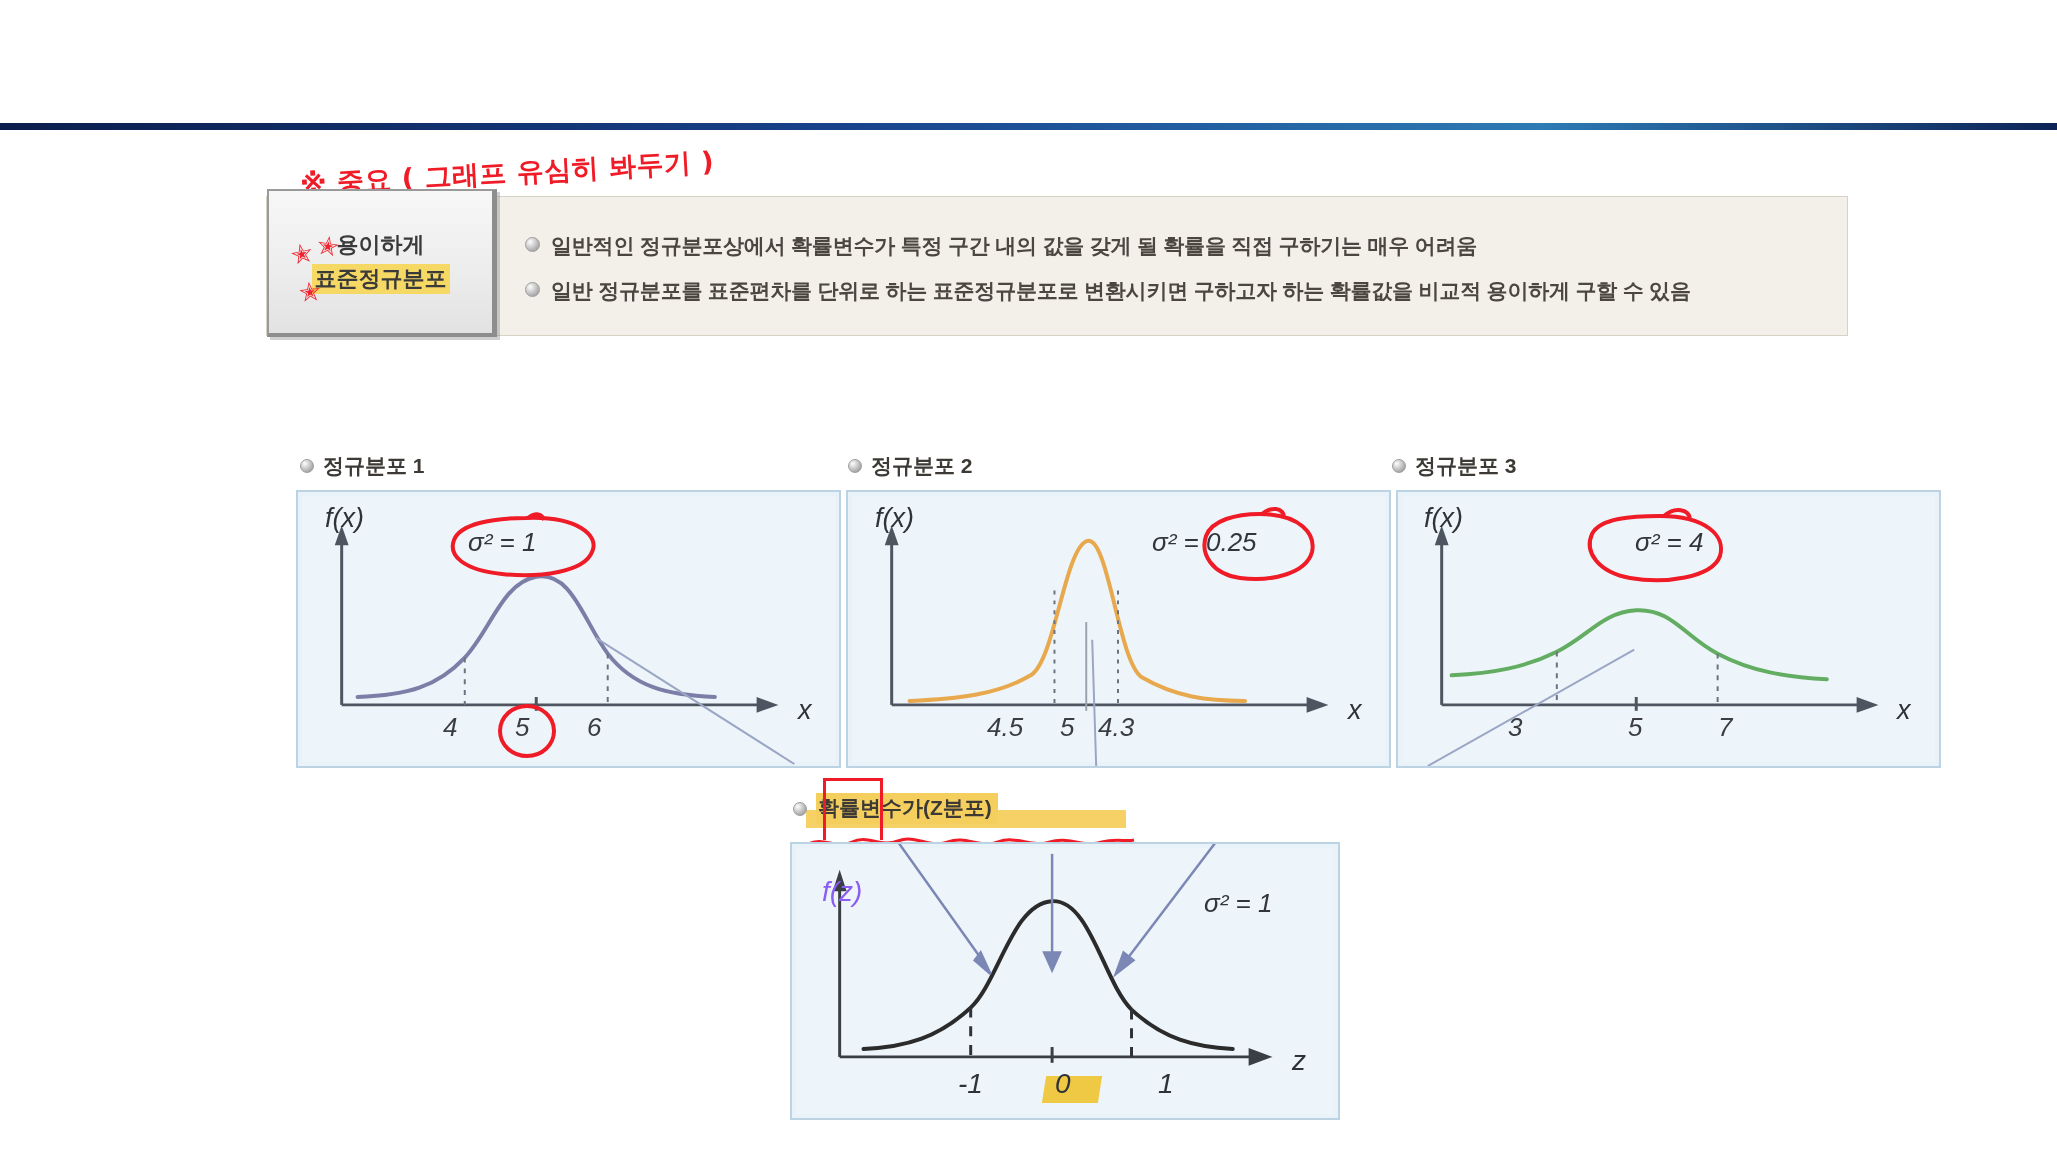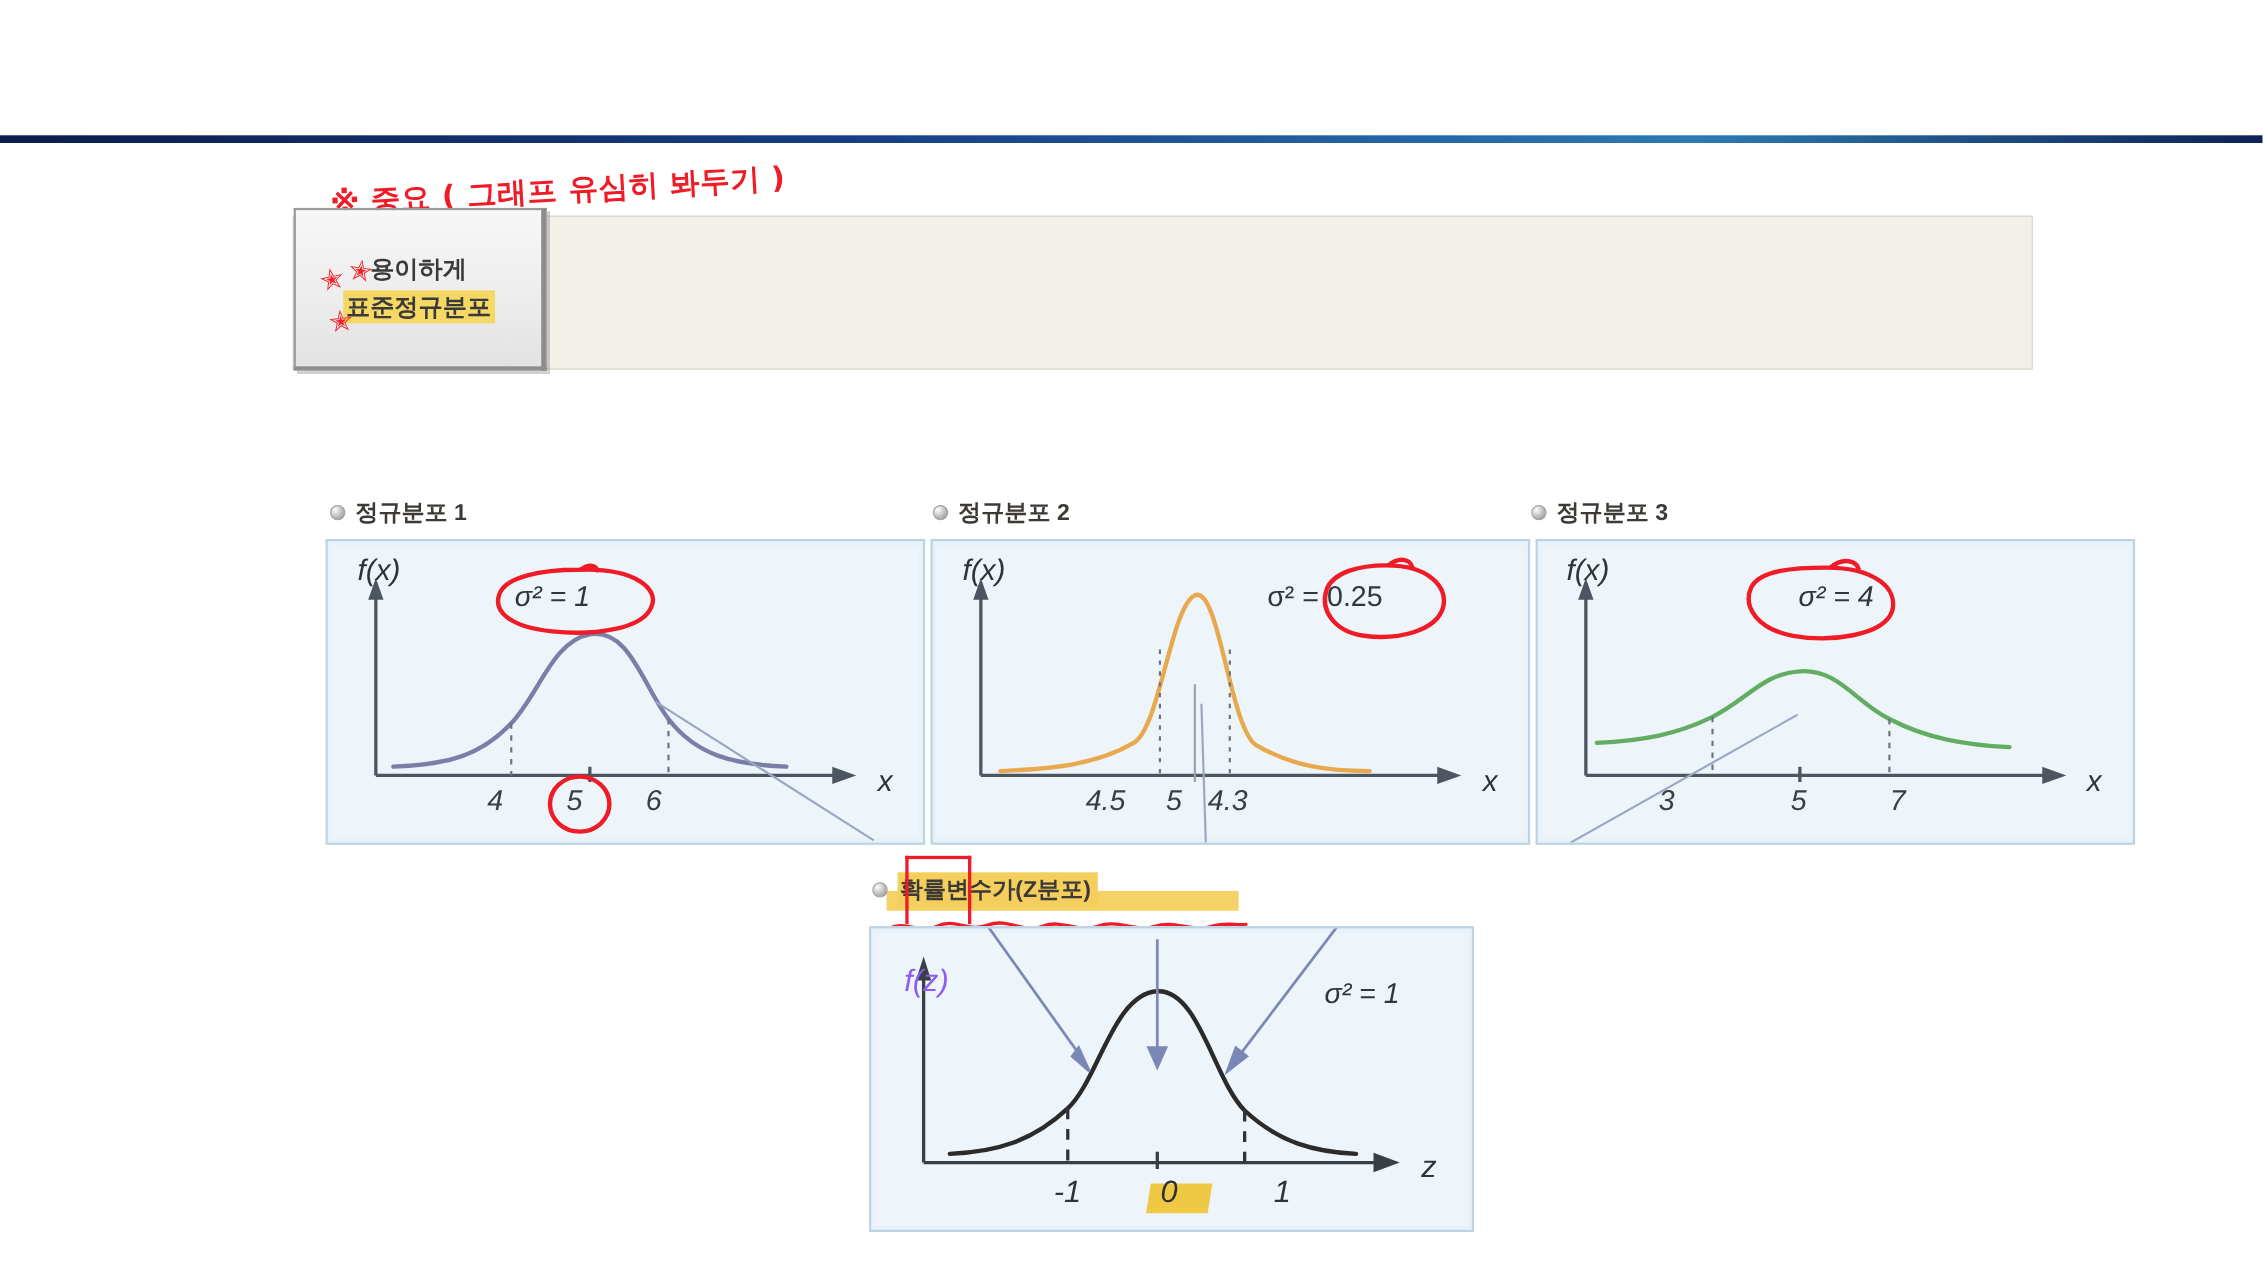--- a/index.html
+++ b/index.html
@@ -178,20 +178,30 @@
     <div class="inner-line"></div>
 
     <div class="label-tile">
       <div class="l1">용이하게</div>
       <div class="l2">표준정규분포</div>
       <span class="star s1">✭</span>
       <span class="star s2">✭</span>
       <span class="star s3">✭</span>
     </div>
 
+    <div class="bullets">
+      <div class="bullet">
+        <span class="dot"></span>
+        <span class="txt">일반적인 정규분포상에서 확률변수가 특정 구간 내의 값을 갖게 될 확률을 직접 구하기는 매우 어려움</span>
+      </div>
+      <div class="bullet">
+        <span class="dot"></span>
+        <span class="txt">일반 정규분포를 표준편차를 단위로 하는 표준정규분포로 변환시키면 구하고자 하는 확률값을 비교적 용이하게 구할 수 있음</span>
+      </div>
+    </div>
   </div>
 
   <div class="panel-head" style="left:300px; top:452px;">
     <span class="dot"></span>
     <span>정규분포 1</span>
   </div>
   <div class="panel-head" style="left:848px; top:452px;">
     <span class="dot"></span>
     <span>정규분포 2</span>
   </div>
@@ -255,21 +265,21 @@
       <g stroke="#6b7280" stroke-width="2" stroke-dasharray="4 6">
         <line x1="208" y1="100" x2="208" y2="216"></line>
         <line x1="272" y1="100" x2="272" y2="216"></line>
       </g>
       <line x1="240" y1="132" x2="240" y2="222" stroke="#9aa3ad" stroke-width="2"></line>
     </svg>
     <svg style="position:absolute;inset:0;" viewBox="0 0 545 278" preserveAspectRatio="none">
       <line x1="246" y1="150" x2="250" y2="278" stroke="#9aa6c4" stroke-width="2"></line>
     </svg>
   </div>
-  <div style="position:absolute; left:1152px; top:527px; font-size:26px; color:#32363c;">σ² = 0.25</div>
+  <div style="position:absolute; left:1152px; top:527px; font-size:26px; font-style:italic; color:#32363c;">σ² = 0.25</div>
   <svg style="position:absolute; left:1196px; top:506px; width:126px; height:80px;" viewBox="0 0 126 80">
     <path d="M64 8 C104 8 120 28 116 46 C110 68 74 76 44 72 C16 68 4 48 10 30 C16 14 40 8 64 8" fill="none" stroke="#ef1b26" stroke-width="4"></path>
     <path d="M66 8 C76 0 86 2 88 10" fill="none" stroke="#ef1b26" stroke-width="4"></path>
   </svg>
   <div style="position:absolute; left:987px; top:712px; font-size:26px; font-style:italic; color:#3a3d42;">4.5</div>
   <div style="position:absolute; left:1060px; top:712px; font-size:26px; font-style:italic; color:#3a3d42;">5</div>
   <div style="position:absolute; left:1098px; top:712px; font-size:26px; font-style:italic; color:#3a3d42;">4.3</div>
   <div style="position:absolute; left:875px; top:503px; font-size:27px; font-style:italic; color:#2f3238;">f(x)</div>
   <div style="position:absolute; left:1348px; top:695px; font-size:27px; font-style:italic; color:#2f3238;">x</div>
 

